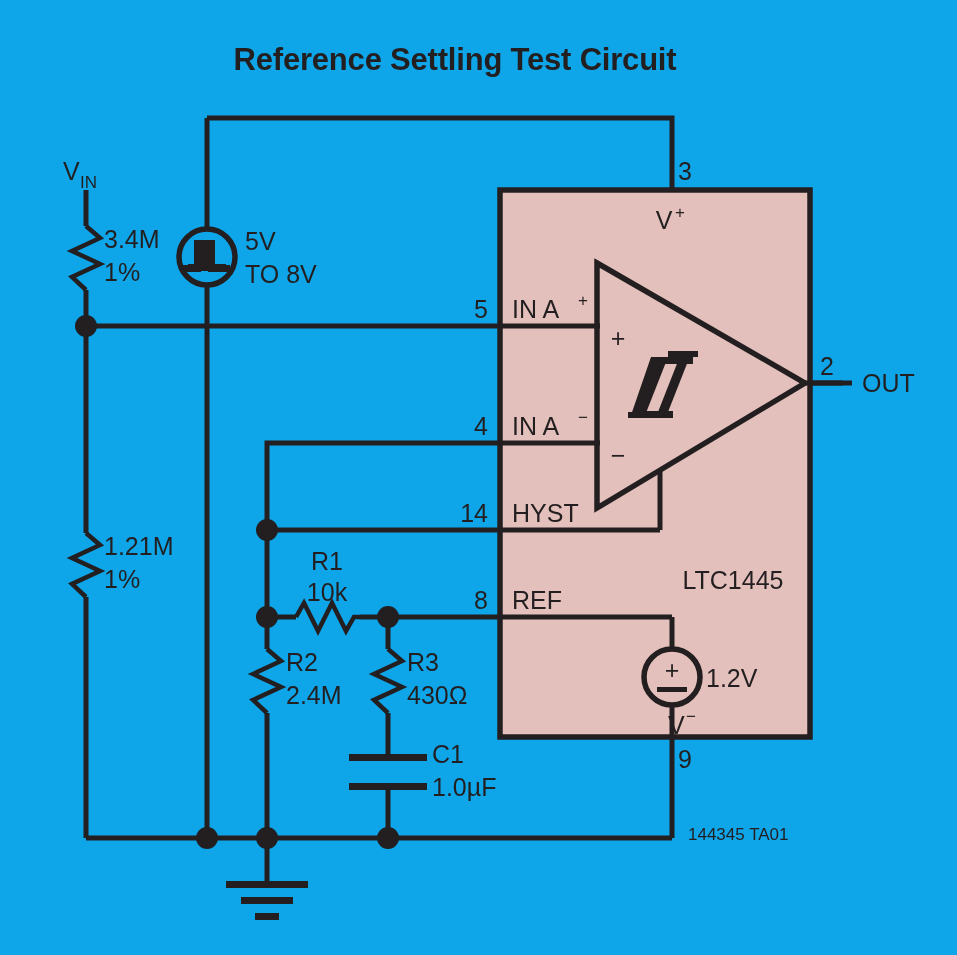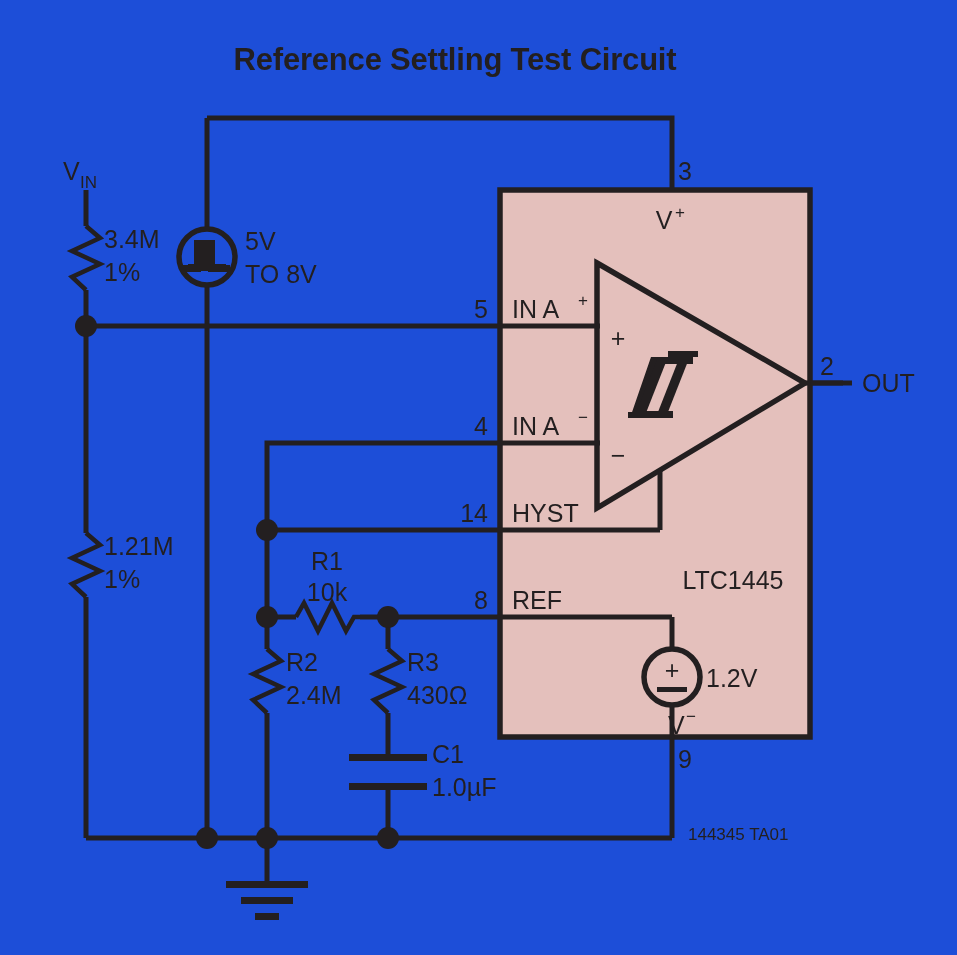--- a/index.html
+++ b/index.html
@@ -8,21 +8,21 @@
     padding: 0;
     background: #ffffff;
   }
   body {
     font-family: "Liberation Sans", sans-serif;
   }
   #page {
     position: relative;
     width: 957px;
     height: 955px;
-    background: #1d4ed8;
+    background: #0ea5e9;
     overflow: hidden;
   }
   #schematic {
     position: absolute;
     left: 0;
     top: 0;
     width: 957px;
     height: 955px;
   }
   .ttl {

